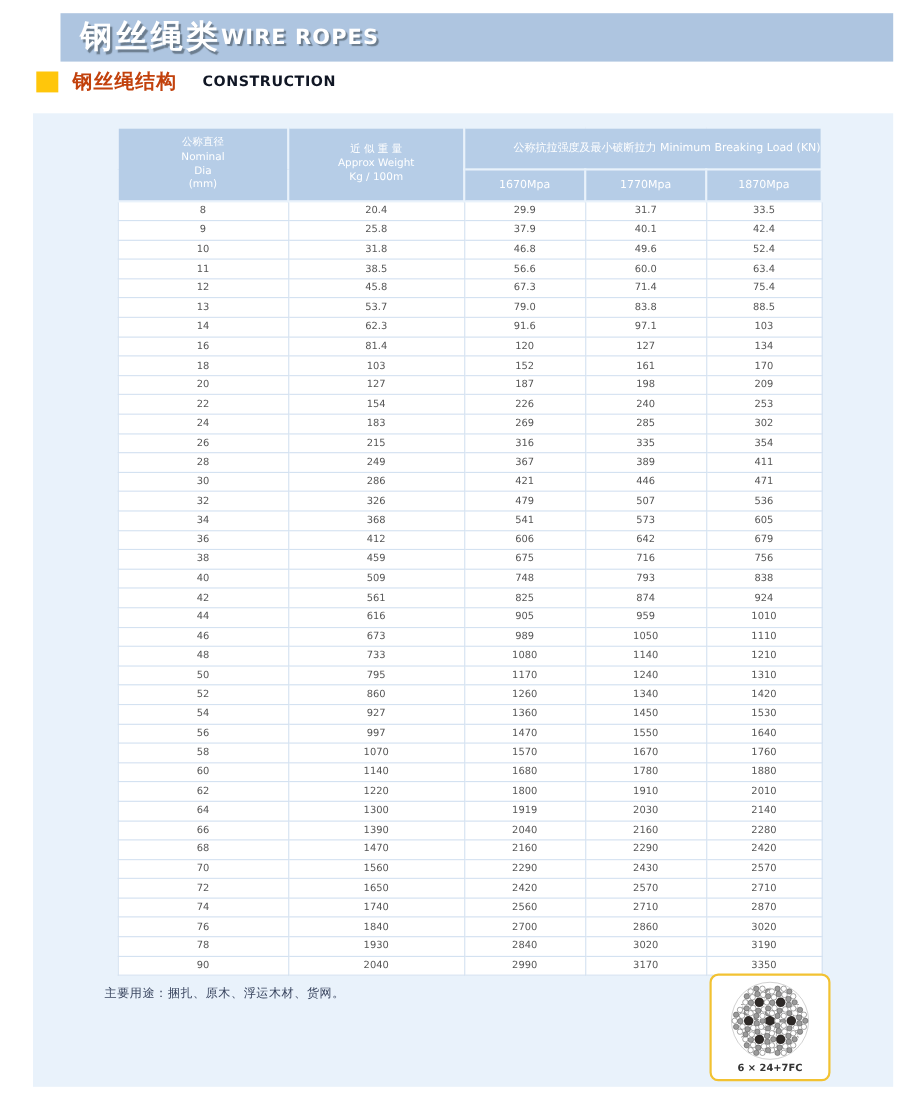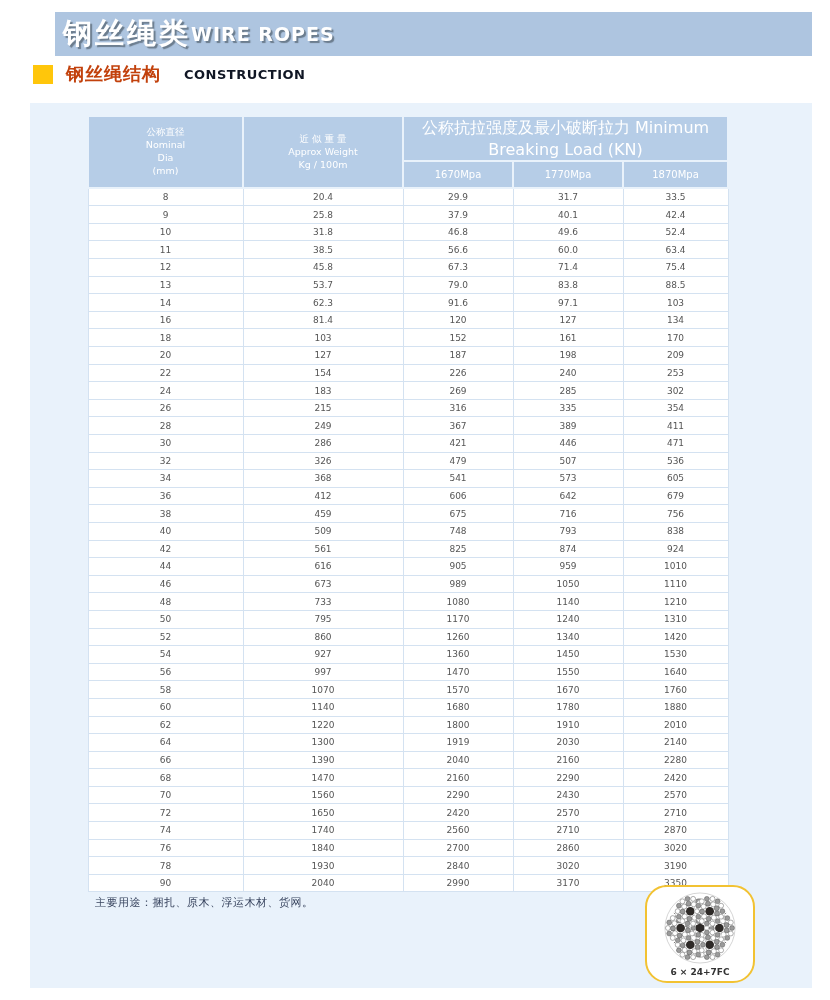--- a/index.html
+++ b/index.html
@@ -13,21 +13,21 @@
   }
   *{margin:0;padding:0;box-sizing:border-box;}
   html,body{background:#fff;}
   body{font-family:"DejaVu Sans","Liberation Sans",sans-serif;}
   .page{position:relative;width:830px;height:1000px;background:#fff;overflow:hidden;}
 
   
   .banner{
     position:absolute;left:55px;top:12px;width:757px;height:44px;
     background:var(--banner-bg);
-    display:flex;align-items:center;padding-left:8px;
+    display:flex;align-items:center;padding-left:18px;
   }
   .banner-zh{
     color:#fff;font-size:29px;font-weight:bold;letter-spacing:3px;
     text-shadow:2px 2px 1px #6b7c8d;
   }
   .banner-en{
     color:#fff;font-size:19px;font-weight:bold;letter-spacing:1px;
     text-shadow:2px 2px 1px #6b7c8d;
   }
 
@@ -38,52 +38,52 @@
   .sec-en{color:#101624;font-size:13px;font-weight:bold;margin-left:23px;letter-spacing:0.5px;}
 
   
   .panel{
     position:absolute;left:30px;top:103px;width:782px;height:885px;
     background:var(--panel-bg);
   }
 
   
   table.spec-table{
-    position:absolute;left:57px;top:12px;width:640px;
+    position:absolute;left:76px;top:12px;width:640px;
     border-collapse:collapse;table-layout:fixed;
   }
   .spec-table col.c1{width:155px;}
   .spec-table col.c2{width:160px;}
   .spec-table col.c3{width:110px;}
   .spec-table col.c4{width:110px;}
   .spec-table col.c5{width:105px;}
   .spec-table thead th{
     background:var(--header-bg);color:#fff;font-weight:normal;
     border:2px solid var(--panel-bg);
     font-size:9.5px;line-height:1.35;text-align:center;vertical-align:middle;
   }
-  .spec-table thead tr.group-row th.group{height:36px;font-size:16px;}
+  .spec-table thead tr.group-row th.group{height:36px;font-size:10px;text-align:right;}
   .spec-table thead tr.grade-row th{height:27px;font-size:10px;}
   .spec-table thead th.span2{height:67px;}
   .spec-table tbody td{
     background:#fff;color:var(--cell-text);
     border:1px solid var(--row-border);
     height:17.6px;font-size:9px;text-align:center;vertical-align:middle;padding:0;
   }
 
   
   .note{
     position:absolute;left:65px;top:792px;
     color:#3a4660;font-size:11px;letter-spacing:0.5px;
   }
 
   
   .diagram-box{
     position:absolute;left:615px;top:782px;width:110px;height:98px;
-    background:#fff;border:2px solid var(--diagram-border);border-radius:22px;
+    background:#fff;border:2px solid var(--diagram-border);border-radius:8px;
     display:flex;flex-direction:column;align-items:center;justify-content:flex-start;
     padding-top:3px;
   }
   .diagram-label{color:#333;font-size:9px;font-weight:bold;margin-top:1px;}
 </style>
 </head>
 <body>
 
 <div class="page">
 

